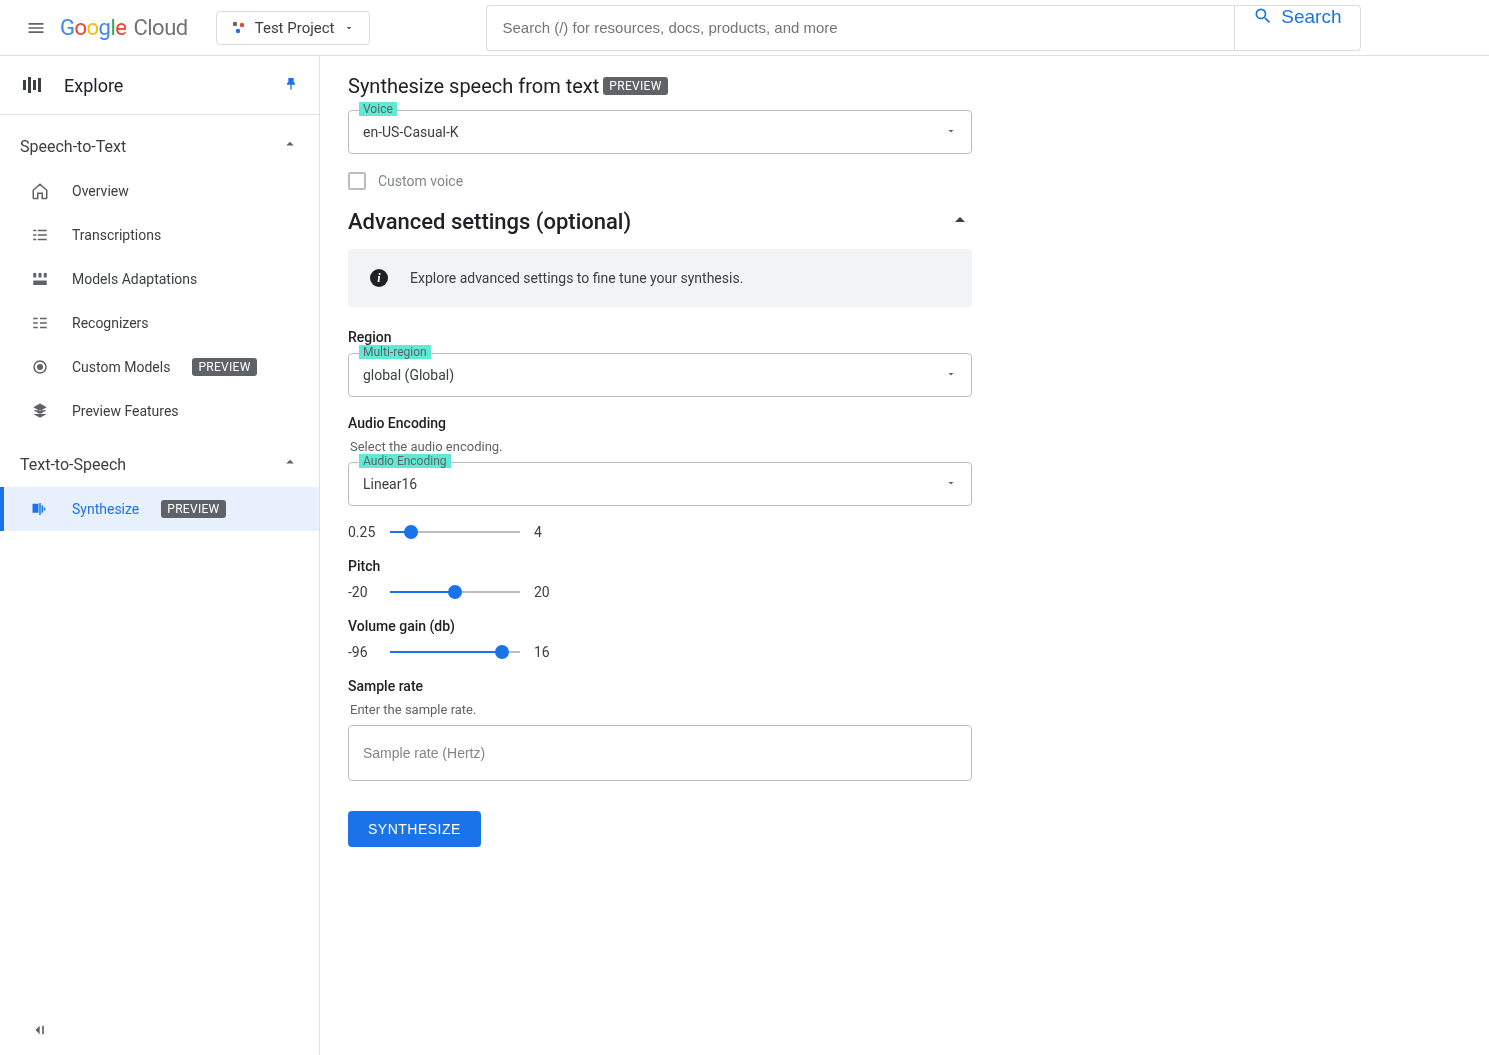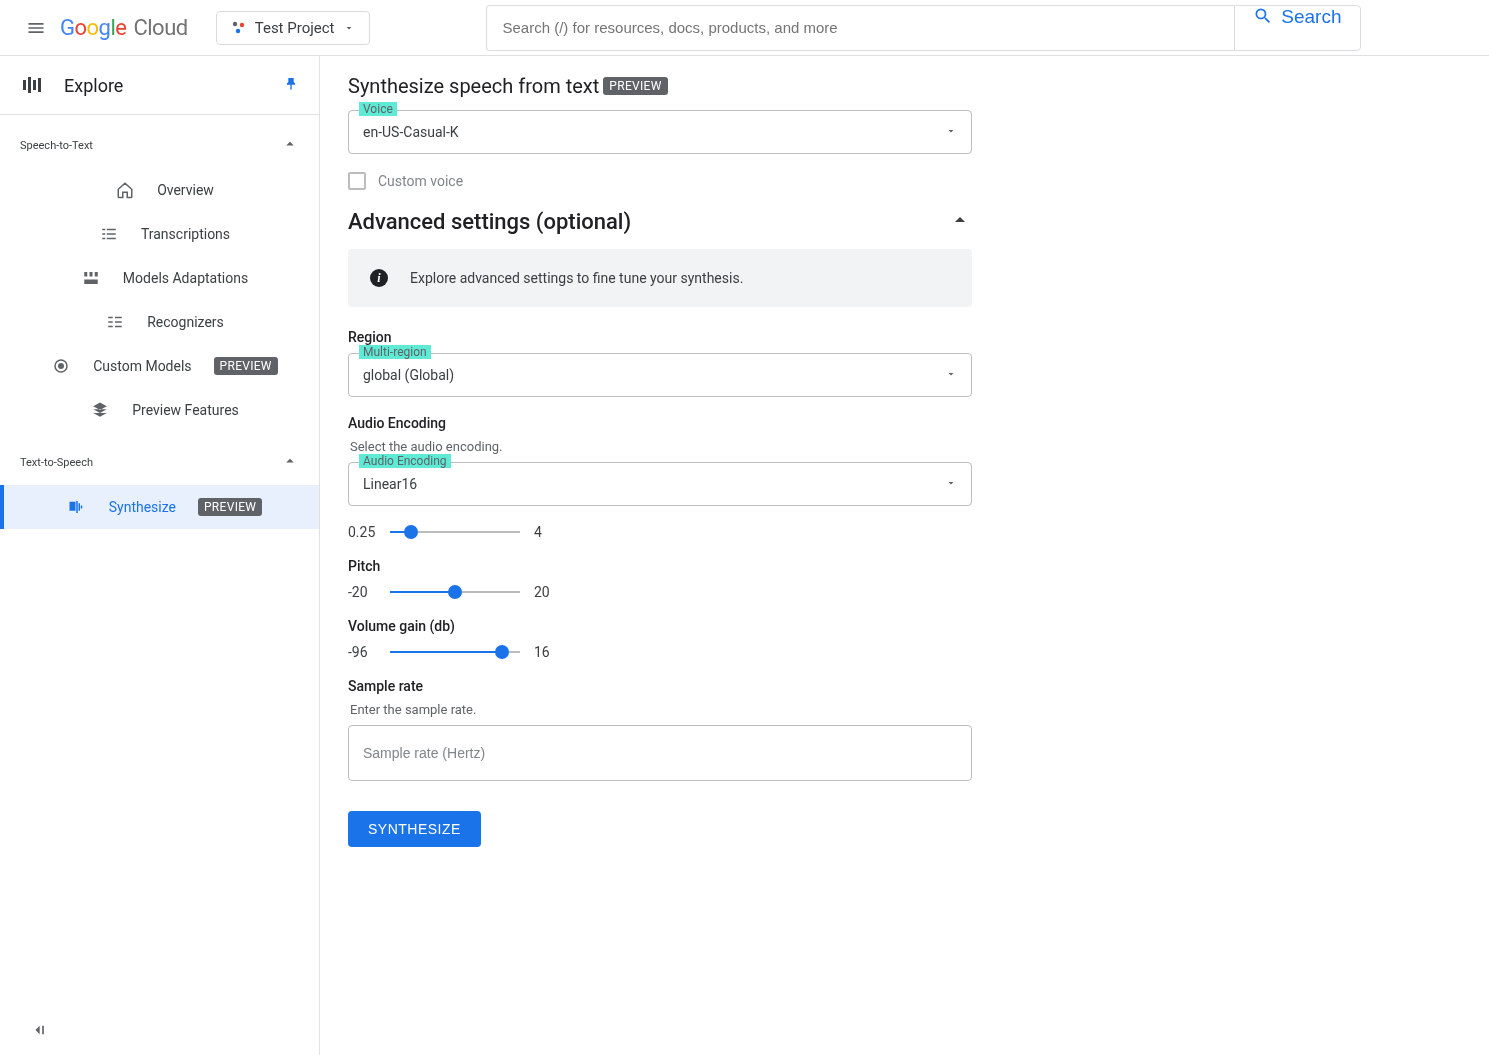--- a/index.html
+++ b/index.html
@@ -21,23 +21,23 @@
 .search-btn { display: flex; align-items: flex-start; gap: 8px; border: 1px solid #dadce0; border-radius: 0 4px 4px 0; padding: 0 18px; background: #fff; color: #1a73e8; font-size: 19px; font-weight: 500; cursor: pointer; }
 
 
 .layout { display: flex; height: calc(100vh - 56px); }
 .sidebar { width: 320px; border-right: 1px solid #e0e0e0; display: flex; flex-direction: column; position: relative; }
 .sidebar-title { display: flex; align-items: center; padding: 0 20px; height: 59px; border-bottom: 1px solid #e0e0e0; }
 .sidebar-title .title-text { font-size: 18px; font-weight: 400; margin-left: 20px; flex: 1; }
 .pin-btn { color: #1a73e8; cursor: pointer; }
 
 .nav-section { padding: 8px 0; }
-.nav-section-header { display: flex; align-items: center; padding: 12px 20px; font-size: 11px; color: #3c4043; cursor: pointer; }
+.nav-section-header { display: flex; align-items: center; padding: 12px 20px; font-size: 16px; color: #3c4043; cursor: pointer; }
 .nav-section-header .chev { margin-left: auto; }
-.nav-item { display: flex; align-items: center; padding: 12px 20px 12px 30px; font-size: 14px; color: #3c4043; cursor: pointer; gap: 22px; justify-content: center; }
+.nav-item { display: flex; align-items: center; padding: 12px 20px 12px 30px; font-size: 14px; color: #3c4043; cursor: pointer; gap: 22px; }
 .nav-item.active { background: #e8f0fe; color: #1a73e8; border-left: 4px solid #1a73e8; padding-left: 26px; }
 .nav-item .icon-slot { width: 20px; height: 20px; display: flex; align-items: center; justify-content: center; color: #5f6368; }
 .nav-item.active .icon-slot { color: #1a73e8; }
 .preview-badge { background: #5f6368; color: #fff; font-size: 12px; padding: 2px 6px; border-radius: 3px; letter-spacing: 0.3px; }
 .collapse-btn { position: absolute; bottom: 12px; left: 28px; color: #5f6368; cursor: pointer; }
 
 
 .main { flex: 1; overflow-y: auto; }
 .page-header { display: flex; align-items: center; gap: 4px; padding: 18px 28px 4px; }
 .page-header h1 { font-size: 20px; font-weight: 400; }

